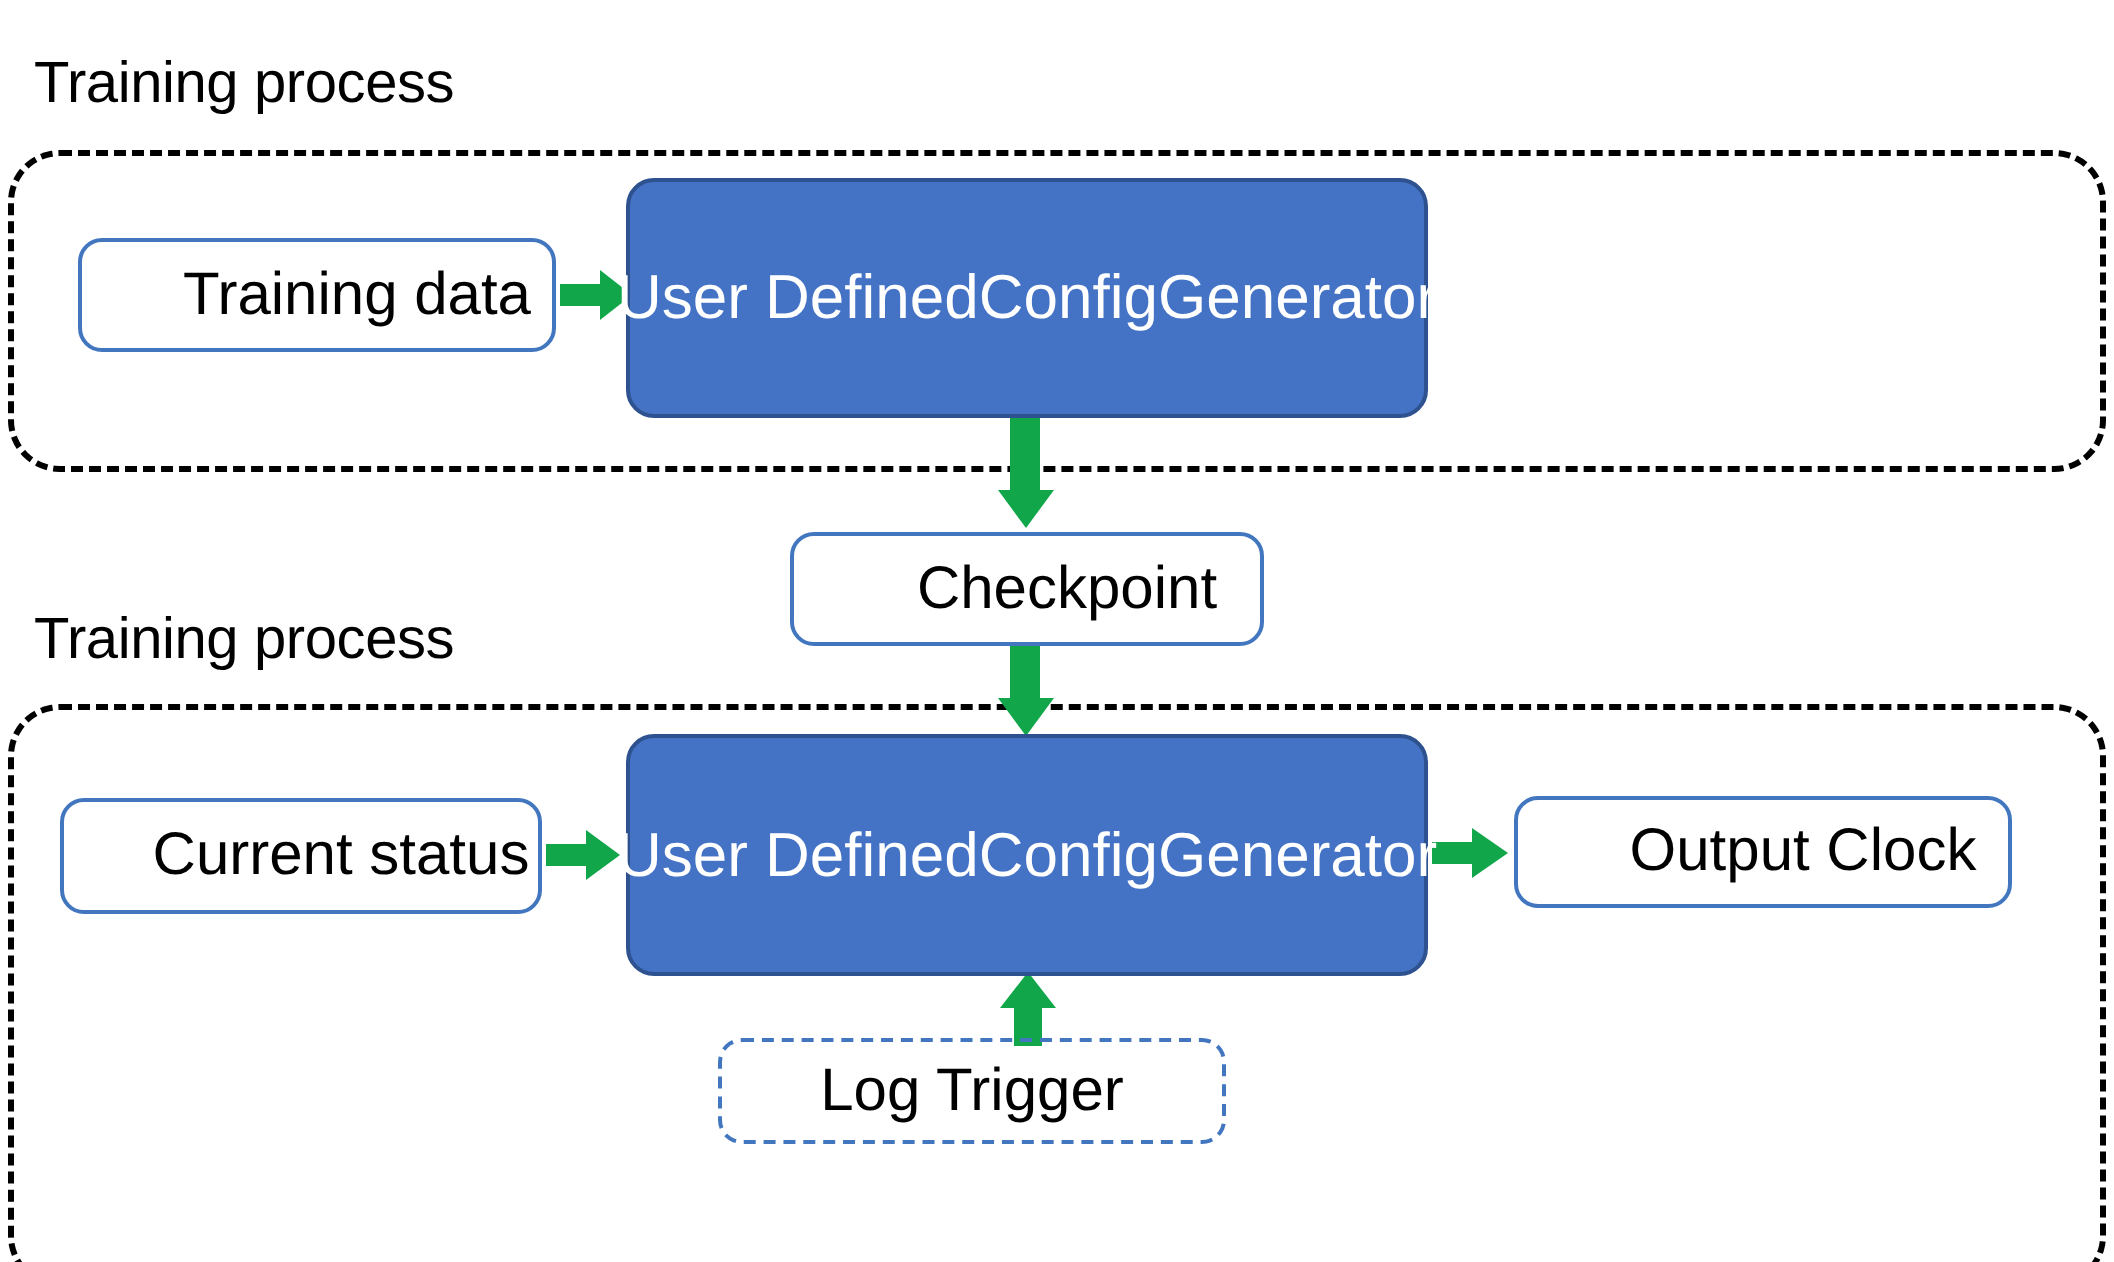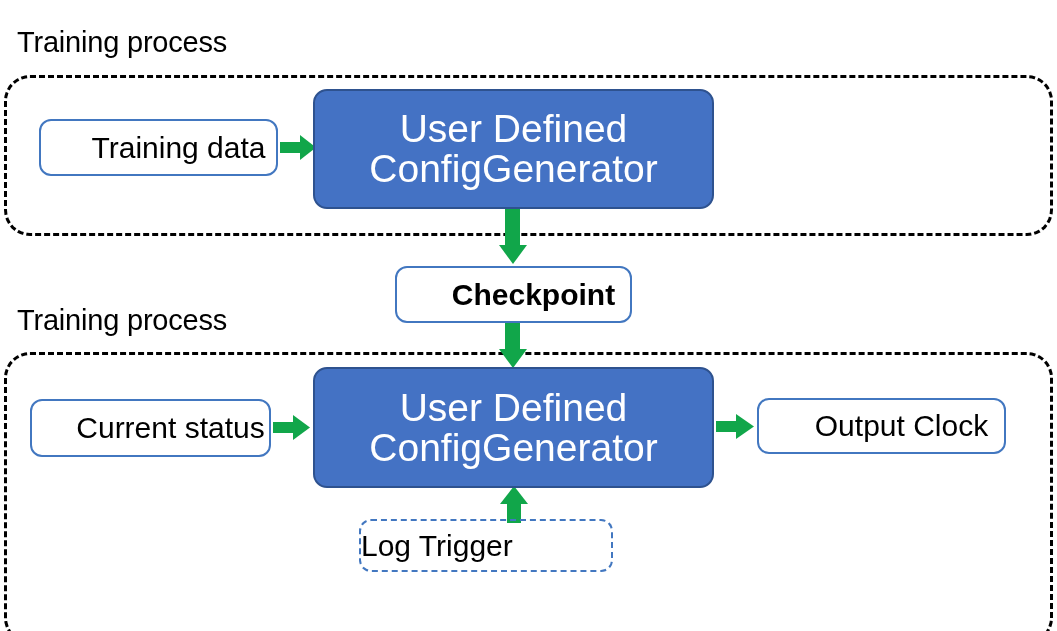--- a/index.html
+++ b/index.html
@@ -55,54 +55,54 @@
     align-items: center;
     justify-content: center;
     color: #000000;
     font-size: 30px;
     line-height: 34px;
     white-space: nowrap;
     z-index: 3;
     padding-left: 40px;
   }
   #node-training-data  { left: 39px;  top: 96px;  width: 239px; height: 57px; }
-  #node-checkpoint     { left: 395px; top: 243px; width: 237px; height: 57px; font-weight: bold; }
+  #node-checkpoint     { left: 395px; top: 243px; width: 237px; height: 57px; }
   #node-current-status { left: 30px;  top: 376px; width: 241px; height: 58px; }
   #node-output-config  { left: 757px; top: 375px; width: 249px; height: 56px; }
 
   
   .node-blue {
     position: absolute;
     box-sizing: border-box;
     background: #4472C4;
     border: 2px solid #2E528F;
     border-radius: 14px;
     display: flex;
-    flex-direction: column;
+    flex-direction: row;
     align-items: center;
     justify-content: center;
     color: #ffffff;
-    font-size: 39px;
+    font-size: 31px;
     line-height: 40px;
     white-space: nowrap;
     z-index: 3;
   }
   #node-udcg-training  { left: 313px; top: 66px;  width: 401px; height: 120px; }
   #node-udcg-inference { left: 313px; top: 344px; width: 401px; height: 121px; }
 
   
   .node-trigger {
     position: absolute;
     box-sizing: border-box;
     background: transparent;
     border: 2px dashed #4277C0;
     border-radius: 12px;
     display: flex;
     align-items: center;
-    justify-content: flex-start;
+    justify-content: center;
     color: #000000;
     font-size: 30px;
     line-height: 34px;
     white-space: nowrap;
   }
   #node-log-trigger   { left: 359px; top: 496px; width: 254px; height: 53px; z-index: 4; }
   #node-clock-trigger { left: 431px; top: 550px; width: 263px; height: 54px; z-index: 5; }
 
   
   #arrow-layer {

